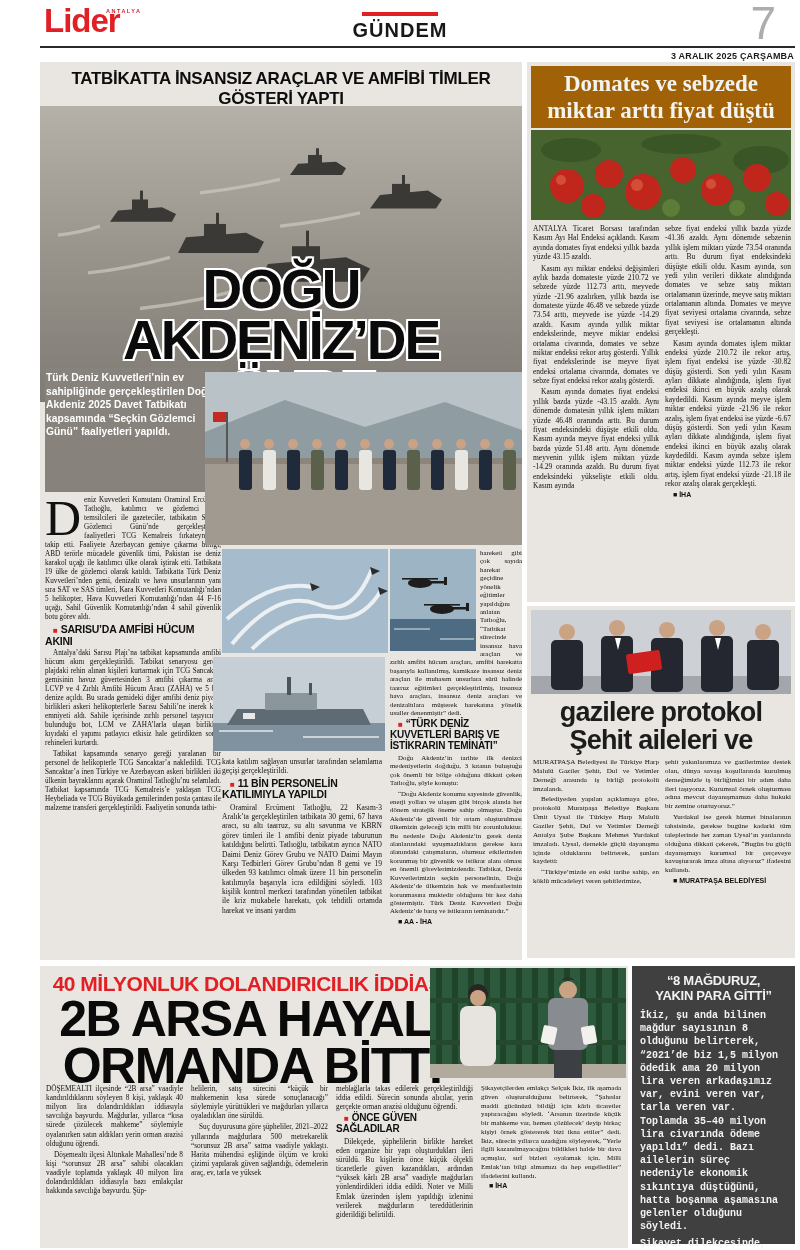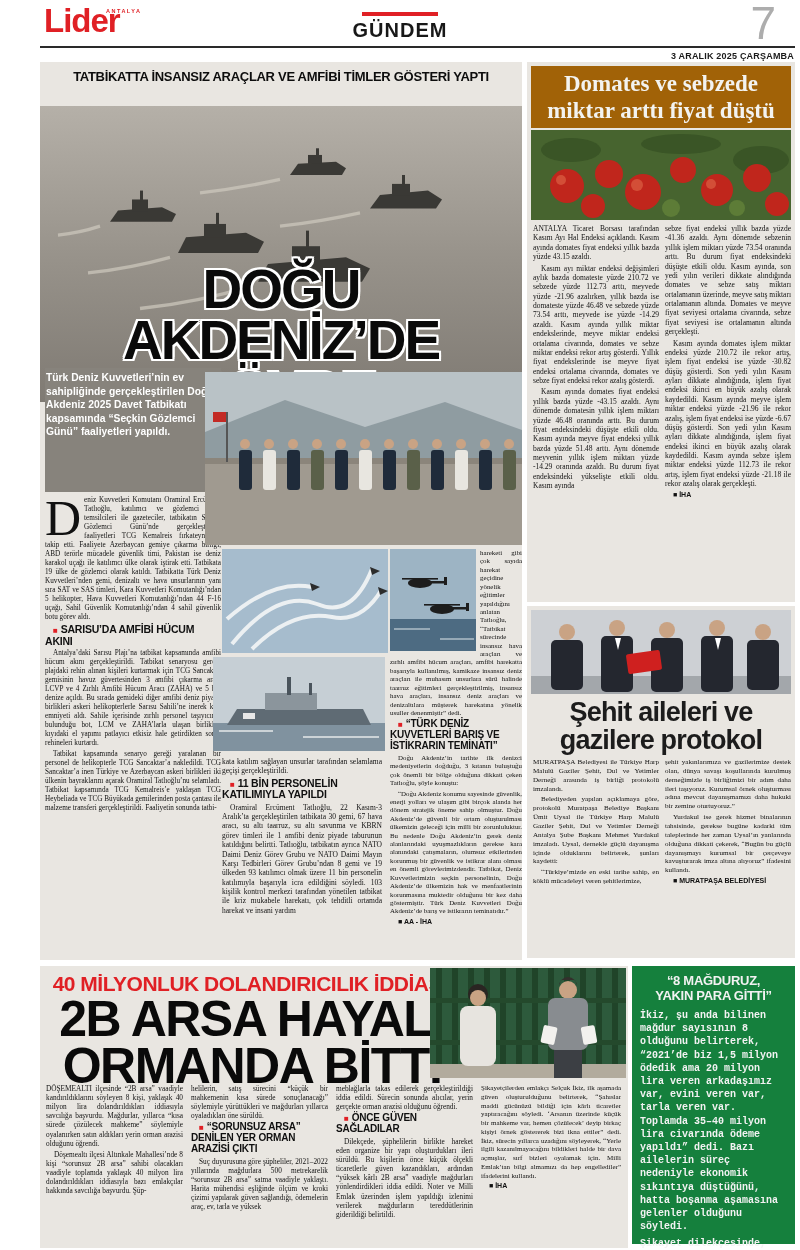--- a/index.html
+++ b/index.html
@@ -8,21 +8,21 @@
   .panel{position:absolute;background:#e9e6e1;}
   
   .logo{position:absolute;left:44px;top:4px;font-family:"Liberation Sans",sans-serif;font-weight:800;font-size:33px;color:#e02025;letter-spacing:-1px;line-height:1;}
   .logo-top{position:absolute;left:106px;top:8px;font-family:"Liberation Sans",sans-serif;font-weight:700;font-size:5.5px;color:#e02025;letter-spacing:1.5px;}
   .section-bar{position:absolute;left:362px;top:12px;width:76px;height:4px;background:#e02025;}
   .section-title{position:absolute;left:340px;top:19px;width:120px;text-align:center;font-family:"Liberation Sans",sans-serif;font-weight:700;font-size:20px;letter-spacing:1px;color:#181818;}
   .page-number{position:absolute;right:24px;top:0px;font-family:"Liberation Sans",sans-serif;font-weight:300;font-size:46px;color:#adadad;line-height:1;}
   .header-rule{position:absolute;left:40px;right:5px;top:46px;border-top:2px solid #2a2a2a;}
   .date-line{position:absolute;right:6px;top:51px;font-family:"Liberation Sans",sans-serif;font-weight:700;font-size:9px;color:#1a1a1a;letter-spacing:0.2px;}
   
-  .kicker-main{position:absolute;left:0;top:7px;width:100%;text-align:center;font-family:"Liberation Sans",sans-serif;font-weight:800;font-size:13px;letter-spacing:-0.3px;color:#0d0d0d;}
+  .kicker-main{position:absolute;left:0;top:7px;width:100%;text-align:center;font-family:"Liberation Sans",sans-serif;font-weight:800;font-size:17px;letter-spacing:-0.3px;color:#0d0d0d;}
   .main-photo{position:absolute;left:0;top:44px;width:482px;height:296px;}
   .main-photo svg{display:block;width:100%;height:100%;}
   .main-headline{position:absolute;left:0;top:158px;width:482px;text-align:center;font-family:"Liberation Sans",sans-serif;font-weight:800;font-size:55px;line-height:0.93;letter-spacing:-2px;color:#0a0a0a;
     text-shadow:-2px -2px 0 #fff,2px -2px 0 #fff,-2px 2px 0 #fff,2px 2px 0 #fff,0 -2px 0 #fff,0 2px 0 #fff,-2px 0 0 #fff,2px 0 0 #fff;}
   .lead-block{position:absolute;left:5px;top:306px;width:176px;height:124px;background:#87837c;color:#fff;font-family:"Liberation Sans",sans-serif;font-weight:700;font-size:10.3px;line-height:1.32;padding:3px 2px 0 1px;box-sizing:border-box;}
   .bodycol{position:absolute;font-size:7.2px;line-height:1.25;text-align:justify;overflow:hidden;}
   .bodycol p{margin:0 0 2px;text-indent:8px;}
   .bodycol p.noindent{text-indent:0;}
   .dropcap{float:left;font-size:50px;line-height:0.8;padding:2px 3px 0 0;font-family:"Liberation Serif",serif;}
   .sub{font-family:"Liberation Sans",sans-serif;font-weight:800;font-size:10.5px;line-height:1.08;letter-spacing:-0.2px;color:#101010;margin:4px 0 3px;text-align:left;text-indent:0;}
@@ -33,21 +33,21 @@
   
   .market-head{position:absolute;left:4px;top:4px;width:260px;height:62px;background:#a16207;color:#f3f3f0;text-align:center;font-family:"Liberation Serif",serif;font-weight:700;font-size:23px;line-height:1.18;padding-top:4px;box-sizing:border-box;}
   .market-col{font-size:7.5px;}
   
   .protocol-head{position:absolute;left:0;top:92px;width:100%;text-align:center;font-family:"Liberation Sans",sans-serif;font-weight:800;font-size:27px;line-height:1.05;letter-spacing:-0.8px;color:#1c1c1c;}
   
   .fraud-kicker{position:absolute;left:10px;top:6px;width:400px;text-align:center;font-family:"Liberation Sans",sans-serif;font-weight:800;font-size:21px;letter-spacing:-0.5px;color:#e02025;}
   .fraud-headline{position:absolute;left:2px;top:30px;width:420px;text-align:center;font-family:"Liberation Sans",sans-serif;font-weight:800;font-size:50px;line-height:0.94;letter-spacing:-1.5px;color:#0a0a0a;}
   .fraud-col{font-size:7.3px;}
   
-  .quote-box{position:absolute;left:632px;top:966px;width:163px;height:278px;background:#15803d;color:#f2f2f2;padding:8px 8px;box-sizing:border-box;}
+  .quote-box{position:absolute;left:632px;top:966px;width:163px;height:278px;background:#404040;color:#f2f2f2;padding:8px 8px;box-sizing:border-box;}
   .quote-title{font-family:"Liberation Sans",sans-serif;font-weight:800;font-size:13px;line-height:1.12;text-align:center;margin-bottom:6px;letter-spacing:-0.3px;}
   .quote-box p{font-family:Liberation Mono, monospace;font-weight:700;font-size:10px;line-height:1.32;margin:0 0 4px;text-align:left;}
 </style>
 </head>
 <body>
 
 <div>
   <div class="logo">Lider</div>
   <div class="logo-top">ANTALYA</div>
   <div class="section-bar"></div>
@@ -288,22 +288,22 @@
           <rect x="216" y="30" width="32" height="50" rx="5"></rect>
       </g>
       <g fill="#fff">
           <polygon points="84,28 90,28 87,40"></polygon>
           <polygon points="184,28 190,28 187,40"></polygon>
         </g>
       <rect x="96" y="42" width="34" height="20" rx="2" fill="#cf201f" transform="rotate(-8 113 52)"></rect>
     </svg>
   </div>
   <div class="protocol-head">
+    <div>gazilere protokol</div>
     <div>Şehit aileleri ve</div>
-    <div>gazilere protokol</div>
   </div>
   <div class="bodycol" style="left:6px;top:152px;width:126px;height:192px;font-size:7.1px;">
     <p class="noindent">MURATPAŞA Belediyesi ile Türkiye Harp Malulü Gaziler Şehit, Dul ve Yetimler Derneği arasında iş birliği protokolü imzalandı.</p>
     <p>Belediyeden yapılan açıklamaya göre, protokolü Muratpaşa Belediye Başkanı Ümit Uysal ile Türkiye Harp Malulü Gaziler Şehit, Dul ve Yetimler Derneği Antalya Şube Başkanı Mehmet Yurdakul imzaladı. Uysal, dernekle güçlü dayanışma içinde olduklarını belirterek, şunları kaydetti:</p>
     <p>“Türkiye’mizde en eski tarihe sahip, en köklü mücadeleyi veren şehitlerimize,</p>
   </div>
   <div class="bodycol" style="left:138px;top:152px;width:126px;height:192px;font-size:7.1px;">
     <p class="noindent">şehit yakınlarımıza ve gazilerimize destek olan, dünya savaşı koşullarında kurulmuş derneğimizle iş birliğimizi bir adım daha ileri taşıyoruz. Kurumsal örnek oluşturması adına mevcut dayanışmamızı daha hukuki bir zemine oturtuyoruz.”</p>
     <p>Yurdakul ise gerek hizmet binalarının tahsisinde, gerekse bugüne kadarki tüm taleplerinde her zaman Uysal’ın yanlarında olduğuna dikkati çekerek, “Bugün bu güçlü dayanışmayı kurumsal bir çerçeveye kavuşturarak imza altına alıyoruz” ifadesini kullandı.</p>
     <p class="credit">■ MURATPAŞA BELEDİYESİ</p>
@@ -346,21 +346,20 @@
       <rect x="152" y="58" width="14" height="18" rx="2" fill="#f2f1ee" transform="rotate(-10 159 67)"></rect>
       <rect x="124" y="82" width="28" height="28" fill="#3c3f44"></rect>
     </svg>
   </div>
   <div class="bodycol fraud-col" style="left:6px;top:118px;width:137px;height:158px;">
     <p class="noindent">DÖŞEMEALTI ilçesinde “2B arsa” vaadiyle kandırıldıklarını söyleyen 8 kişi, yaklaşık 40 milyon lira dolandırıldıkları iddiasıyla savcılığa başvurdu. Mağdurlar, yıllarca “kısa sürede çözülecek mahkeme” söylemiyle oyalanırken satın aldıkları yerin orman arazisi olduğunu öğrendi.</p>
     <p>Döşemealtı ilçesi Altınkale Mahallesi’nde 8 kişi “sorunsuz 2B arsa” sahibi olacakları vaadiyle toplamda yaklaşık 40 milyon lira dolandırıldıkları iddiasıyla bazı emlakçılar hakkında savcılığa başvurdu. Şüp-</p>
   </div>
   <div class="bodycol fraud-col" style="left:151px;top:118px;width:137px;height:158px;">
     <p class="noindent">helilerin, satış sürecini “küçük bir mahkemenin kısa sürede sonuçlanacağı” söylemiyle yürüttükleri ve mağdurları yıllarca oyaladıkları öne sürüldü.</p>
-    <p class="sub" style="font-size:10px;"><span class="sq">■</span><span>“SORUNSUZ ARSA” DENİLEN YER ORMAN ARAZİSİ ÇIKTI</span></p>
     <p>Suç duyurusuna göre şüpheliler, 2021–2022 yıllarında mağdurlara 500 metrekarelik “sorunsuz 2B arsa” satma vaadiyle yaklaştı. Harita mühendisi eşliğinde ölçüm ve kroki çizimi yapılarak güven sağlandığı, ödemelerin araç, ev, tarla ve yüksek</p>
   </div>
   <div class="bodycol fraud-col" style="left:296px;top:118px;width:137px;height:158px;">
     <p class="noindent">meblağlarla takas edilerek gerçekleştirildiği iddia edildi. Sürecin sonunda alıcılar, yerin gerçekte orman arazisi olduğunu öğrendi.</p>
     <p class="sub" style="font-size:10px;"><span class="sq">■</span><span>ÖNCE GÜVEN SAĞLADILAR</span></p>
     <p>Dilekçede, şüphelilerin birlikte hareket eden organize bir yapı oluşturdukları ileri sürüldü. Bu kişilerin önce küçük ölçekli ticaretlerle güven kazandıkları, ardından “yüksek kârlı 2B arsa” vaadiyle mağdurları yönlendirdikleri iddia edildi. Noter ve Milli Emlak üzerinden işlem yapıldığı izlenimi verilerek mağdurların tereddütlerinin giderildiği belirtildi.</p>
   </div>
   <div class="bodycol fraud-col" style="left:441px;top:118px;width:140px;height:158px;font-size:7px;">
     <p class="noindent">Şikayetçilerden emlakçı Selçuk İkiz, ilk aşamada güven oluşturulduğunu belirterek, “Şahıslar maddi gücünüzü bildiği için kârlı ticaretler yaptıracağını söyledi. ‘Arsanın üzerinde küçük bir mahkeme var, hemen çözülecek’ deyip birkaç kişiyi örnek göstererek bizi ikna ettiler” dedi. İkiz, sürecin yıllarca uzadığını söyleyerek, “Yerle ilgili kazanılmayacağını bildikleri halde bir dava açmışlar, sırf bizleri oyalamak için. Milli Emlak’tan bilgi almamızı da hep engellediler” ifadelerini kullandı.</p>
     <p class="credit">■ İHA</p>

